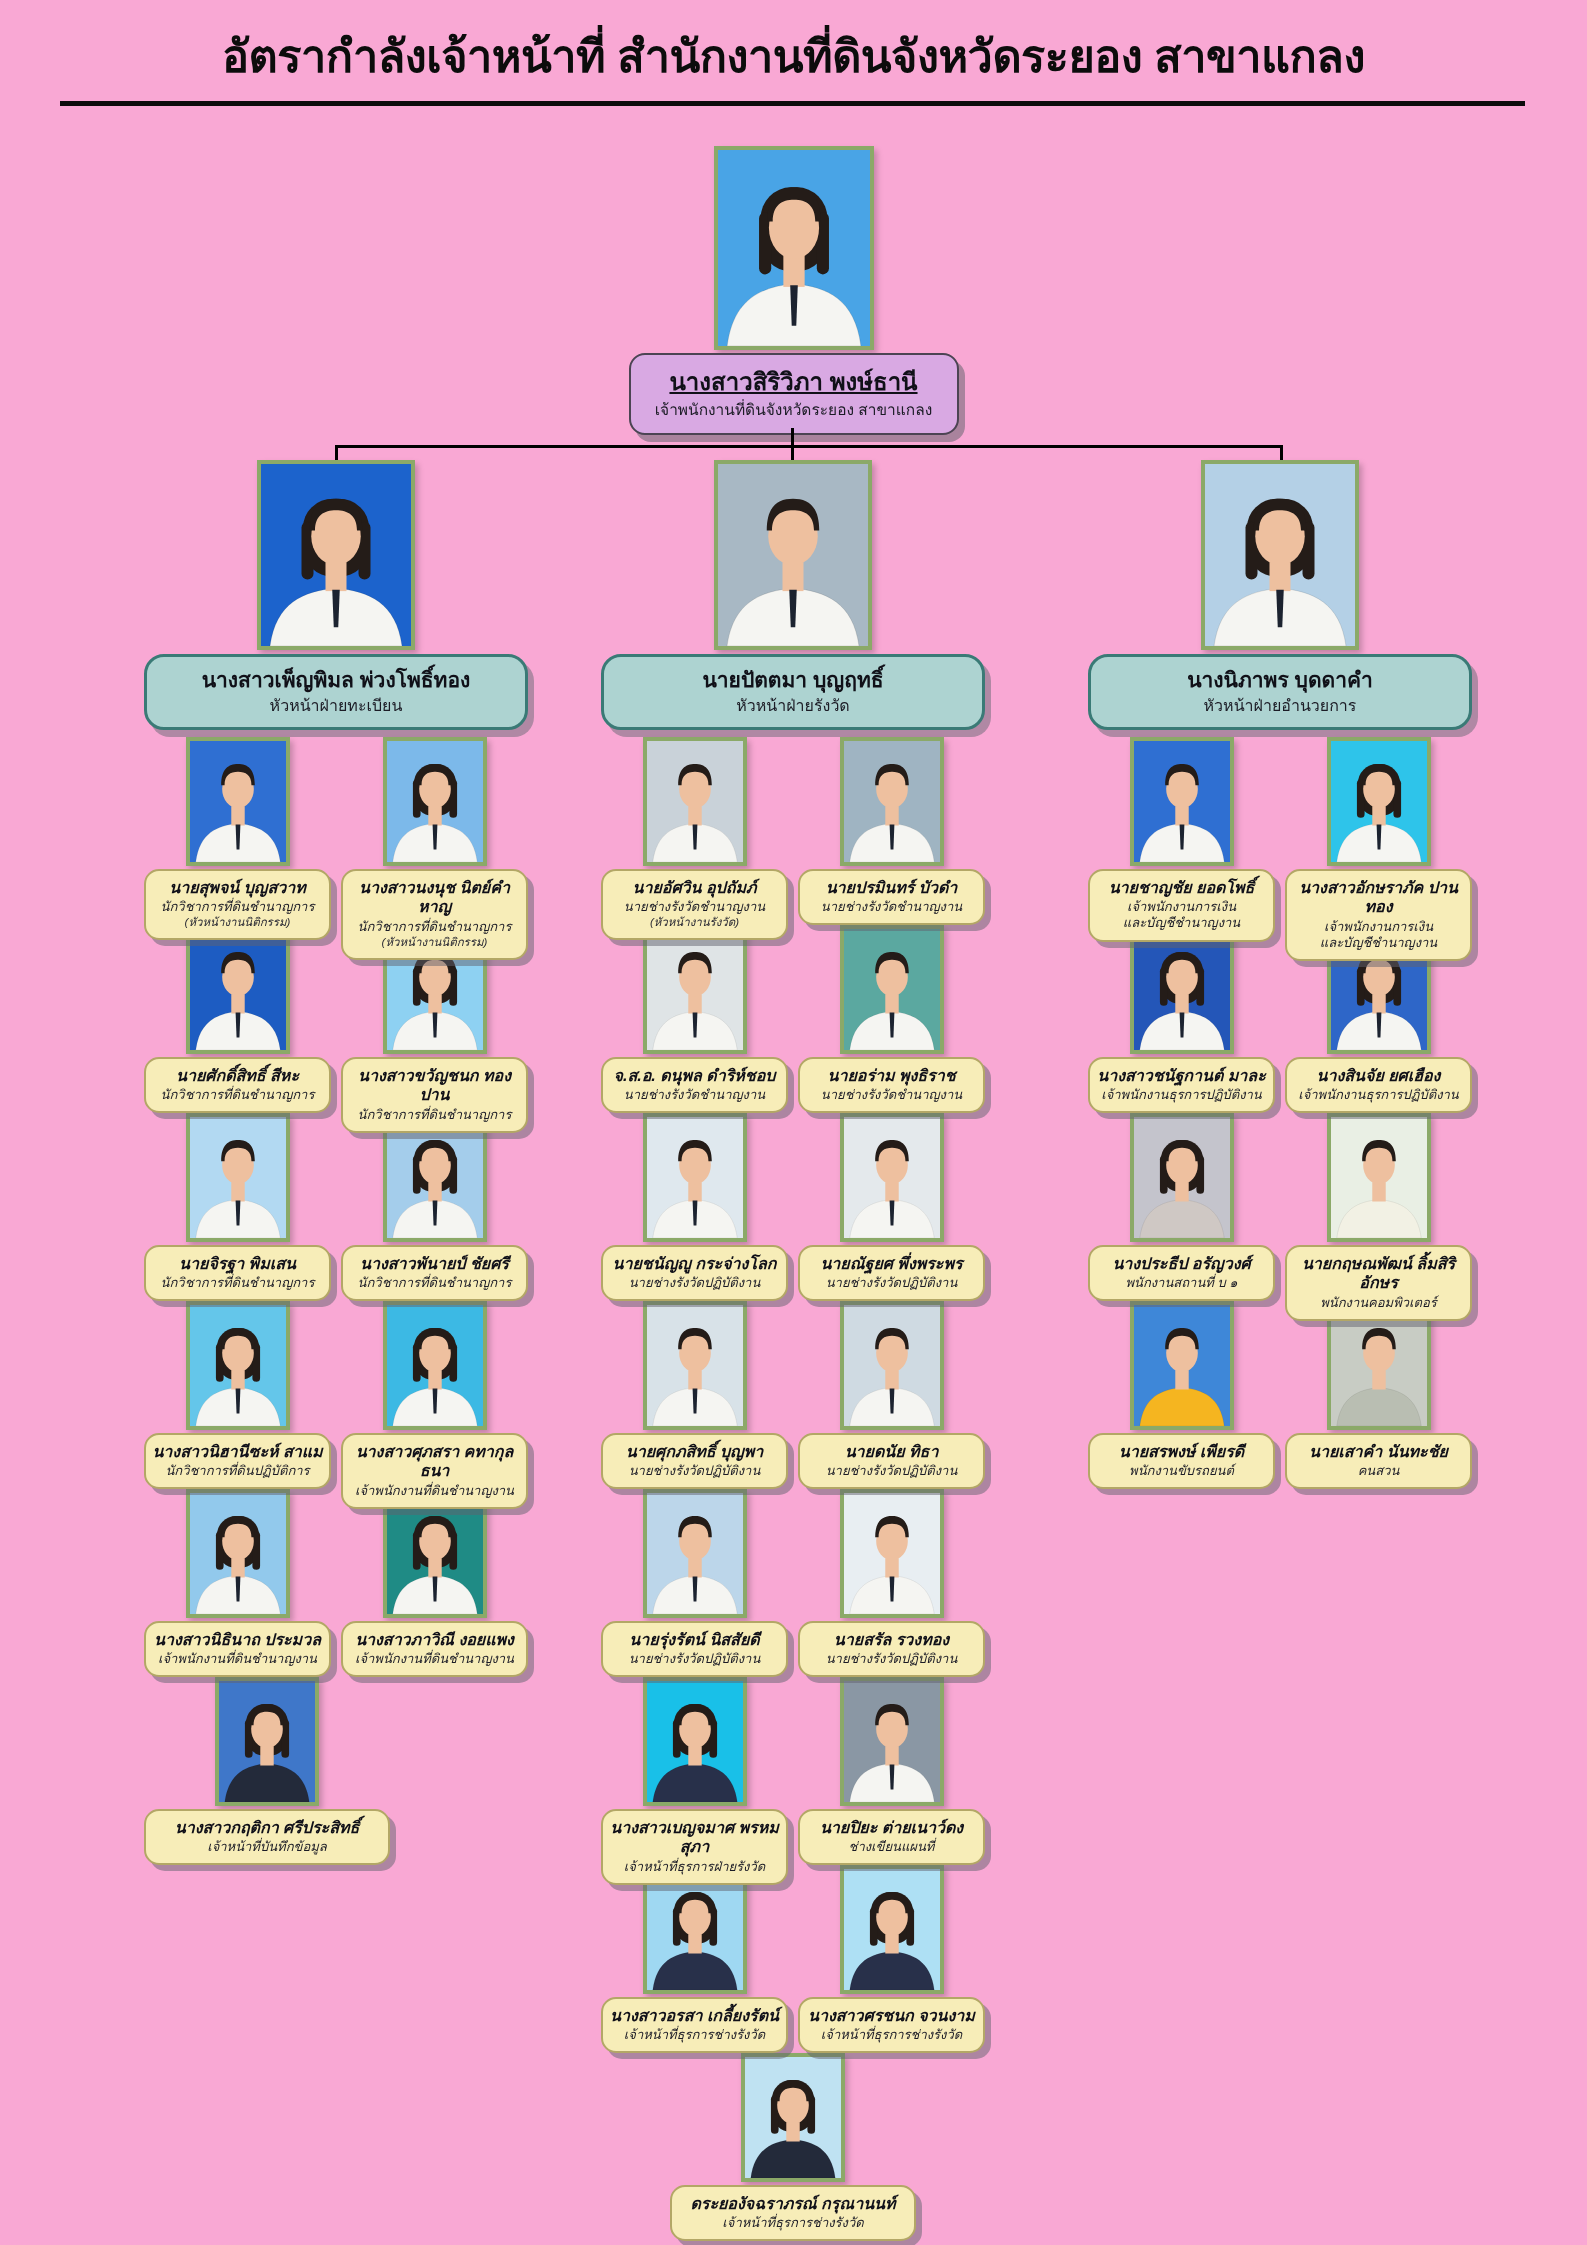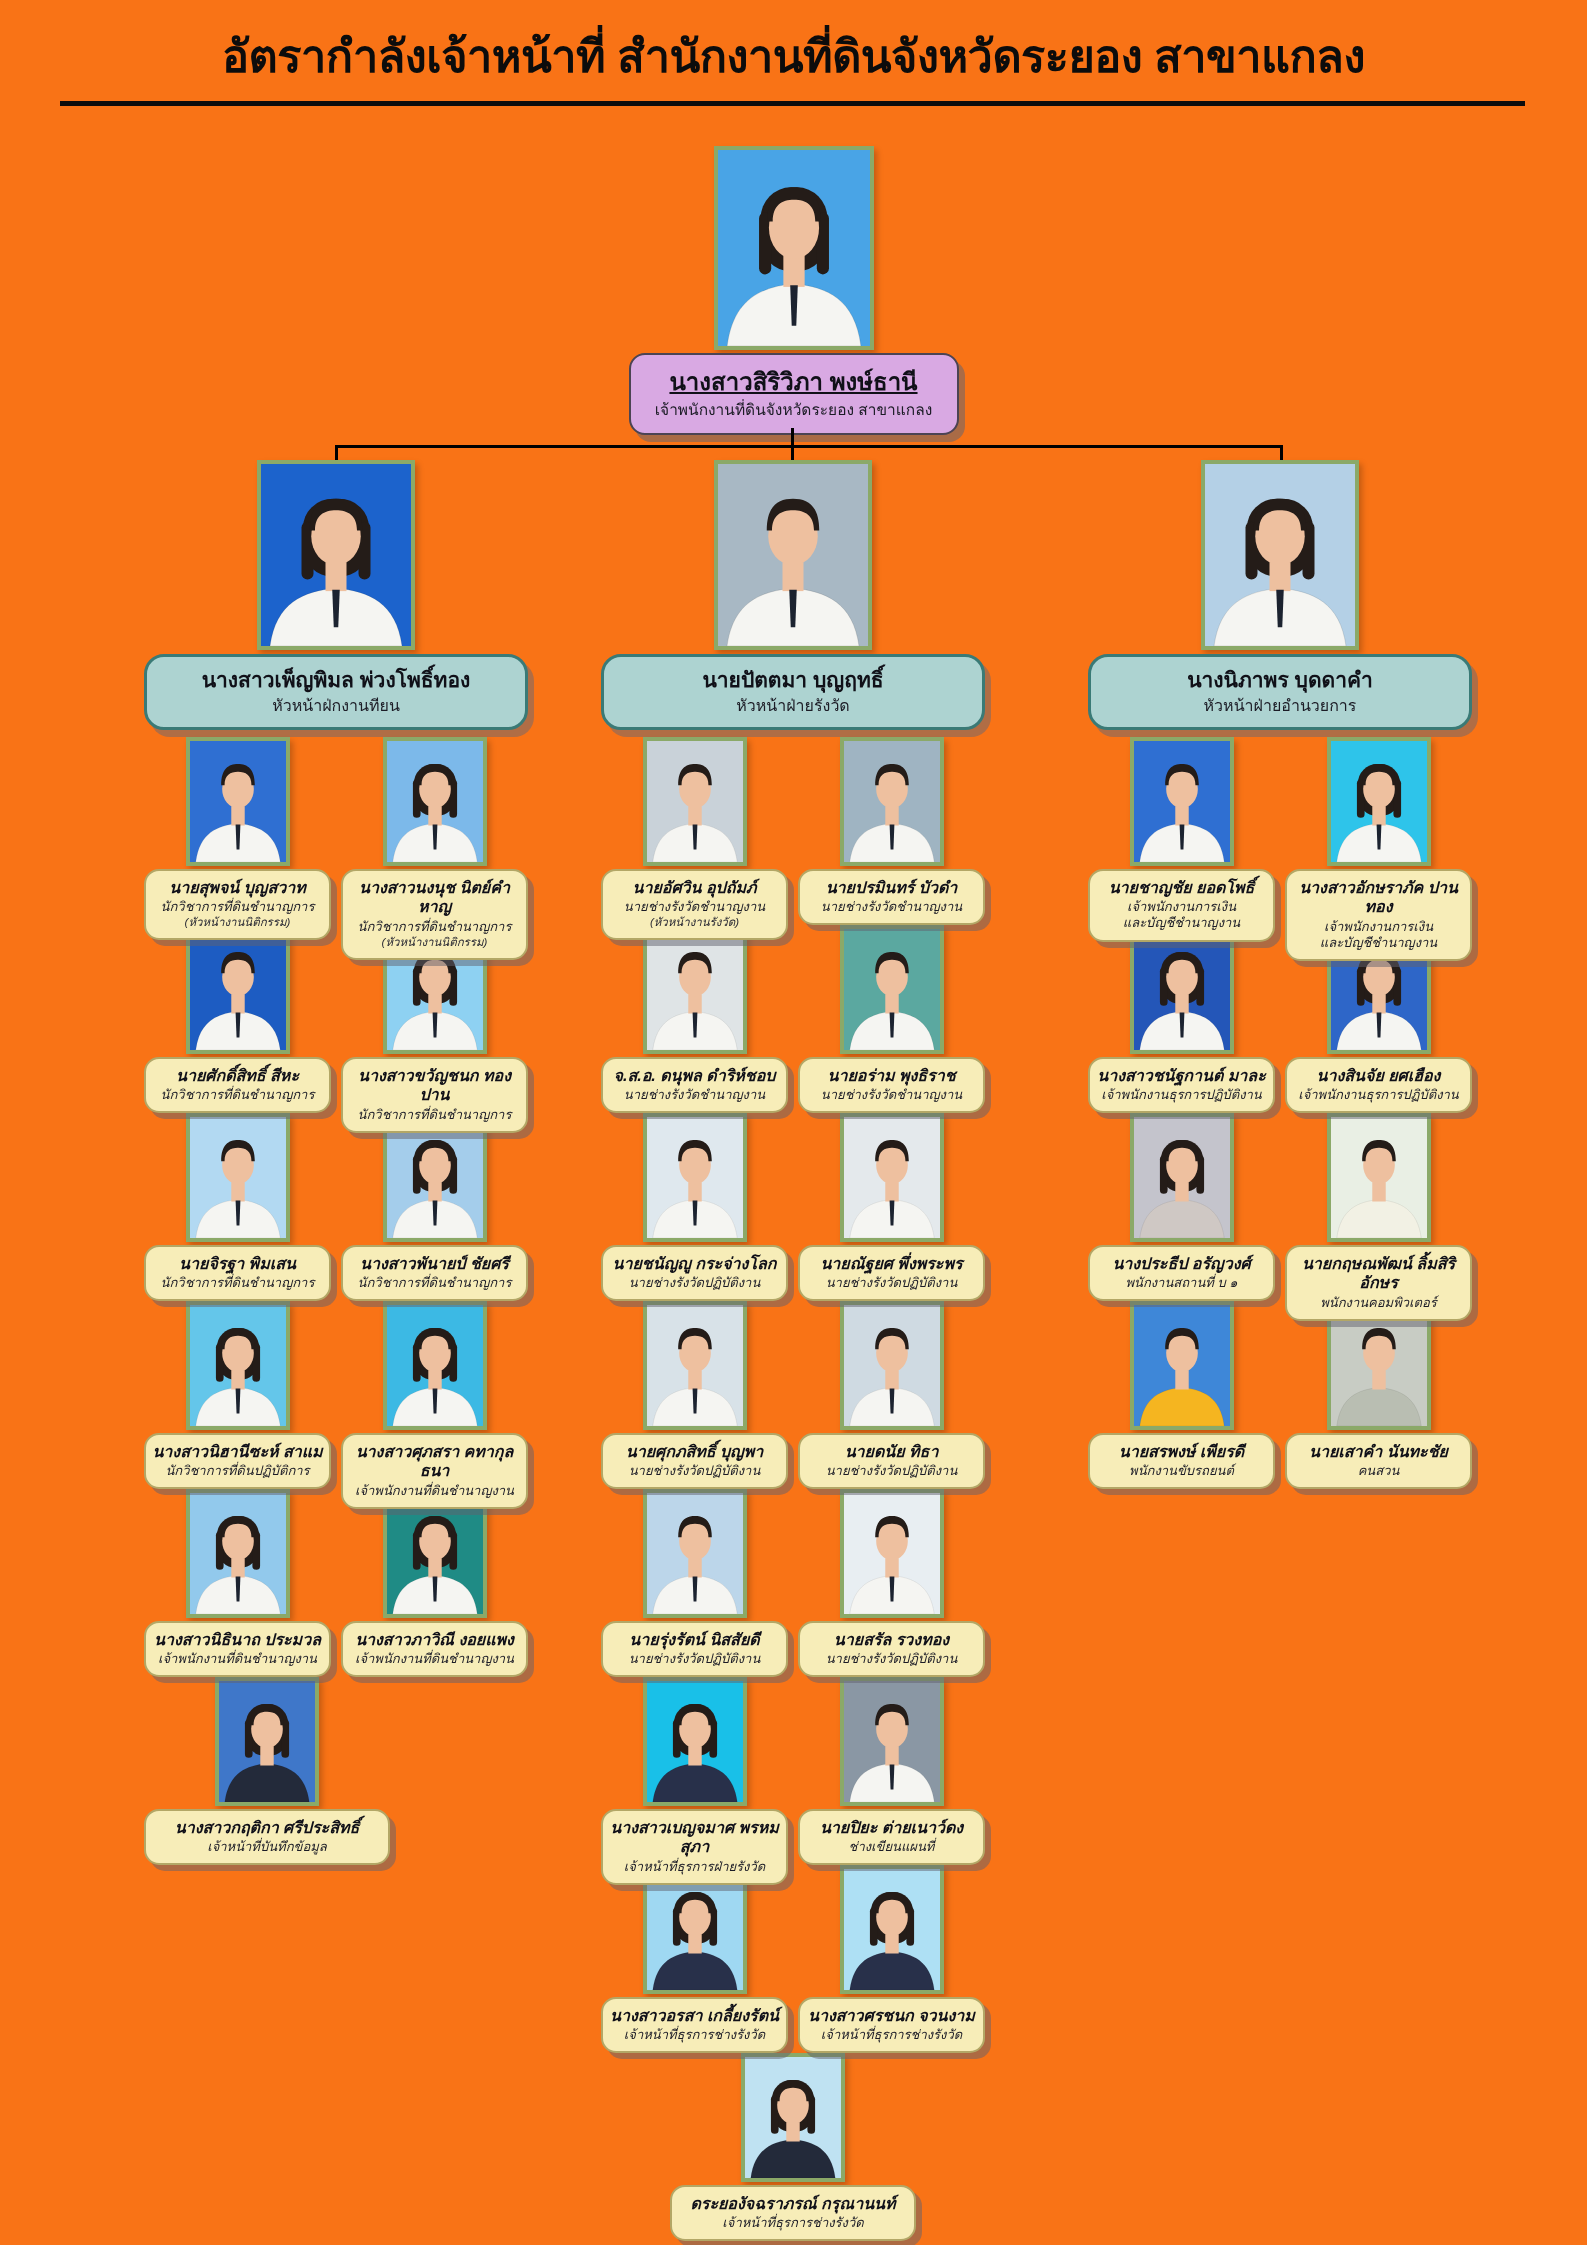--- a/index.html
+++ b/index.html
@@ -1,18 +1,18 @@
 <!DOCTYPE html>
 <html><head>
 <meta charset="utf-8">
 <style>
   html,body{margin:0;padding:0;background:#efe7de;}
   .page{
     position:relative;width:1587px;height:2245px;margin:0 auto;
-    background:#f97316;overflow:hidden;
+    background:#f9a8d4;overflow:hidden;
     font-family:"Liberation Sans","DejaVu Sans",sans-serif;color:#131318;
   }
   .title{
     position:absolute;top:20px;left:0;right:0;text-align:center;
     font-size:45px;font-weight:bold;letter-spacing:-.5px;color:#0c0c0c;white-space:nowrap;
   }
   .title-rule{position:absolute;top:101px;left:60px;width:1465px;height:5px;background:#0c0c0c;}
 
   .conn{position:absolute;background:#000;}
 
@@ -106,21 +106,21 @@
             <rect x="27" y="40" width="8" height="40" rx="4" fill="#241c18"></rect>
             <rect x="65" y="40" width="8" height="40" rx="4" fill="#241c18"></rect>
             <rect x="43" y="68" width="14" height="20" fill="#eec09f"></rect>
             <ellipse cx="50" cy="50" rx="16.5" ry="20" fill="#eec09f"></ellipse>
             <path d="M32.5,46 C32.5,29 40,24 50,24 C60,24 67.5,29 67.5,46 L64,46 C64,35.5 58,32 50,32 C42,32 36,35.5 36,46 Z" fill="#241c18"></path>
             <path d="M47.5,87 h5 l-1,26 h-3 Z" fill="#1c2330"></path>
           </svg>
         </div>
         <div class="label-box">
           <div class="p-name">นางสาวเพ็ญพิมล พ่วงโพธิ์ทอง</div>
-          <div class="p-role">หัวหน้าฝ่กงานทียน</div>
+          <div class="p-role">หัวหน้าฝ่ายทะเบียน</div>
         </div>
       </div>
       <div class="rows">
         <div class="staff-row">
           <div class="person-cell staff">
             <div class="photo-frame">
               <svg viewBox="0 0 100 126" width="100%" height="100%" preserveAspectRatio="none">
                 <rect width="100" height="126" fill="#2f6fd2"></rect>
                 <path d="M6,126 C10,96 28,88 50,86 C72,88 90,96 94,126 Z" fill="#f5f5f2" stroke="rgba(0,0,0,0.12)" stroke-width="0.6"></path>
                 <rect x="43" y="68" width="14" height="20" fill="#eec09f"></rect>

